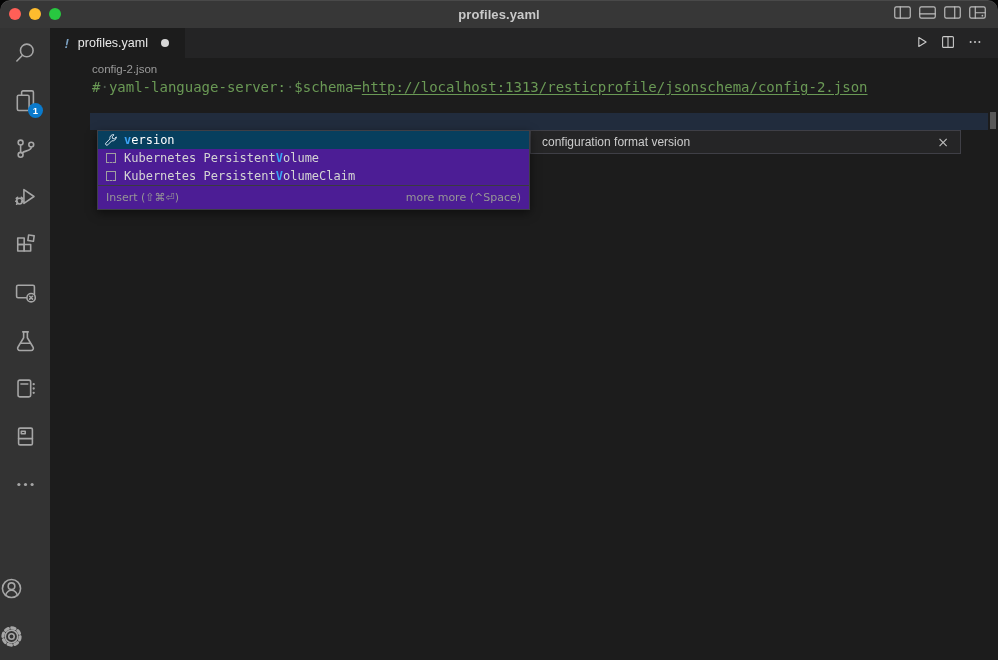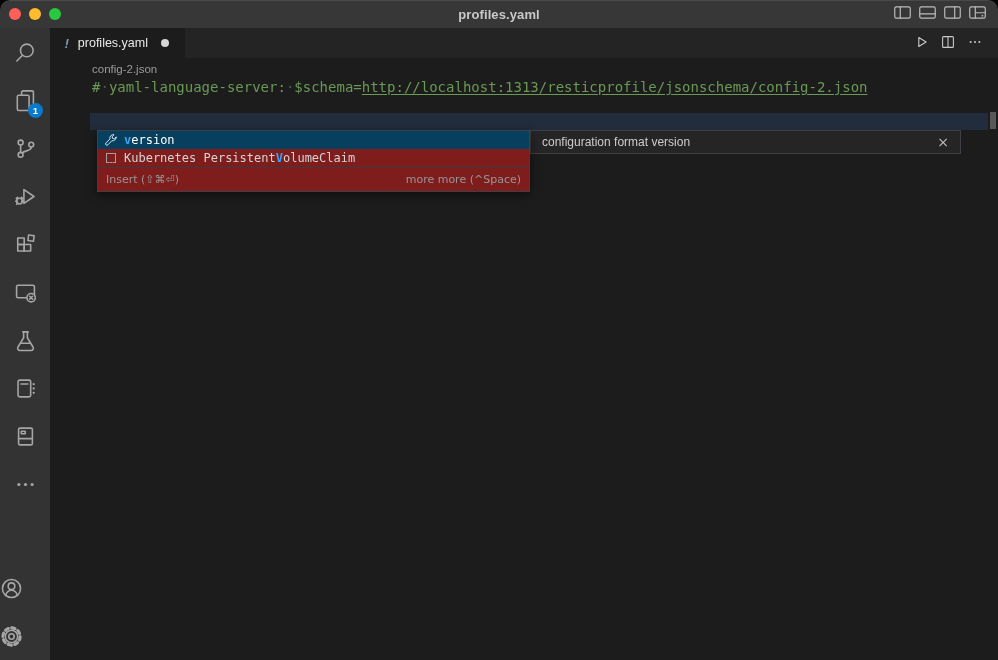--- a/index.html
+++ b/index.html
@@ -51,21 +51,21 @@
   .line.current::before { content:""; position:absolute; left:40px; right:10px; top:0; bottom:0; background:#212c3d; }
   .line.current > span { position:relative; z-index:1; }
   .typed { color:#d1695e; }
   .cursor { display:inline-block; width:1.6px; height:14px; background:#d0d0d0; vertical-align:-2px; animation:blink 1s steps(1) infinite; }
   @keyframes blink { 50% { opacity:0; } }
 
   
   .ruler-marker { position:absolute; right:2px; top:84px; width:6px; height:17px; background:#585858; }
 
   
-  .suggest { position:absolute; left:47px; top:102px; width:433px; background:#7f1d1d; border:1px solid #3f3f46;
+  .suggest { position:absolute; left:47px; top:102px; width:433px; background:#4c1d95; border:1px solid #3f3f46;
              box-shadow:0 3px 9px rgba(0,0,0,.5); z-index:10; font-family:"DejaVu Sans Mono",monospace; font-size:12px; }
   .sg-row { height:18px; display:flex; align-items:center; gap:4px; padding:0 4px 0 3px; color:#d4d4d4; cursor:default; }
   .sg-row.selected { background:#073f5e; color:#ffffff; }
   .sg-kind { width:19px; display:flex; align-items:center; justify-content:center; flex-shrink:0; }
   .sg-kind svg { width:14px; height:14px; color:#dce8f2; }
   .snip-box { width:10px; height:10px; border:1px solid #a0a0a0; border-bottom-style:dashed; }
   .sg-label { white-space:pre; }
   .sg-match { color:#3ba3f5; font-weight:700; }
   .sg-status { height:24px; display:flex; align-items:center; justify-content:space-between; padding:0 8px;
                border-top:1px solid #3b3b40; color:#969696; font-family:"DejaVu Sans",sans-serif; font-size:11px; }
@@ -247,20 +247,26 @@
                 <svg class="" viewBox="0 0 16 16" fill="none" stroke="currentColor" stroke-width="1.1" stroke-linecap="round" stroke-linejoin="round">
                   <path d="M13.8 5.4a3.9 3.9 0 0 1-4.9 3.5l-4.5 4.6a1.5 1.5 0 0 1-2.2-2.1L6.8 6.8A3.9 3.9 0 0 1 11.5 2L9.3 4.2l.5 2 2 .5L14 4.5c-.1.3-.2.6-.2.9z"></path>
                 </svg>
               </span>
               <span class="sg-label"><span class="sg-match">v</span>ersion</span>
             </div>
             <div class="sg-row">
               <span class="sg-kind">
                 <span class="snip-box"></span>
               </span>
+              <span class="sg-label">Kubernetes Persistent<span class="sg-match">V</span>olume</span>
+            </div>
+            <div class="sg-row">
+              <span class="sg-kind">
+                <span class="snip-box"></span>
+              </span>
               <span class="sg-label">Kubernetes Persistent<span class="sg-match">V</span>olumeClaim</span>
             </div>
           </div>
         <div class="sg-status">
           <span>Insert (⇧⌘⏎)</span>
           <span>more more (^Space)</span>
         </div>
       </div>
 
       <div class="sg-doc">

